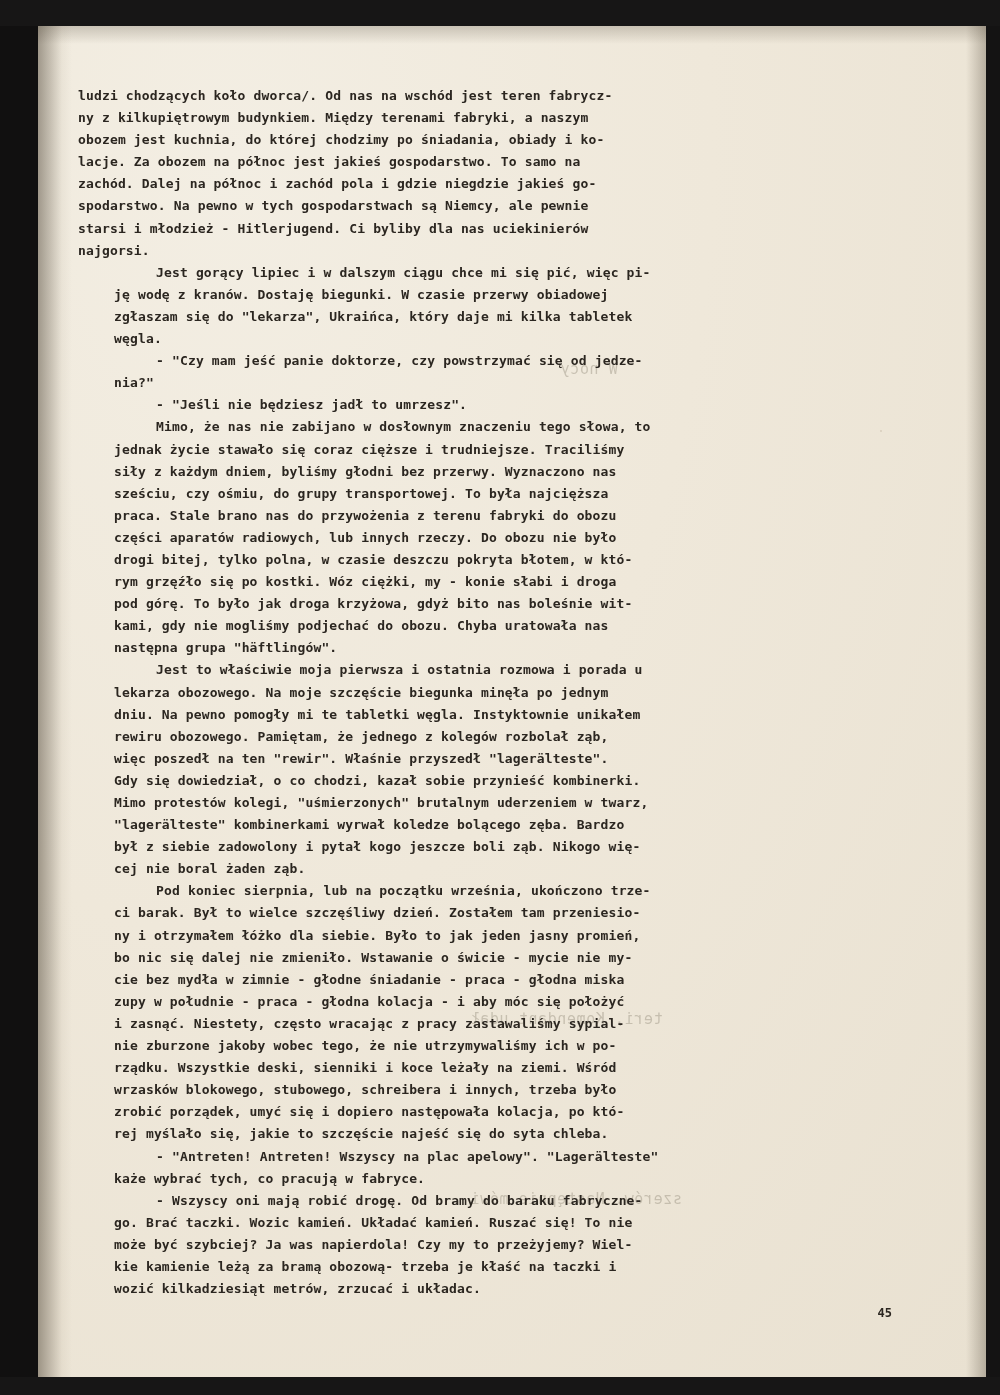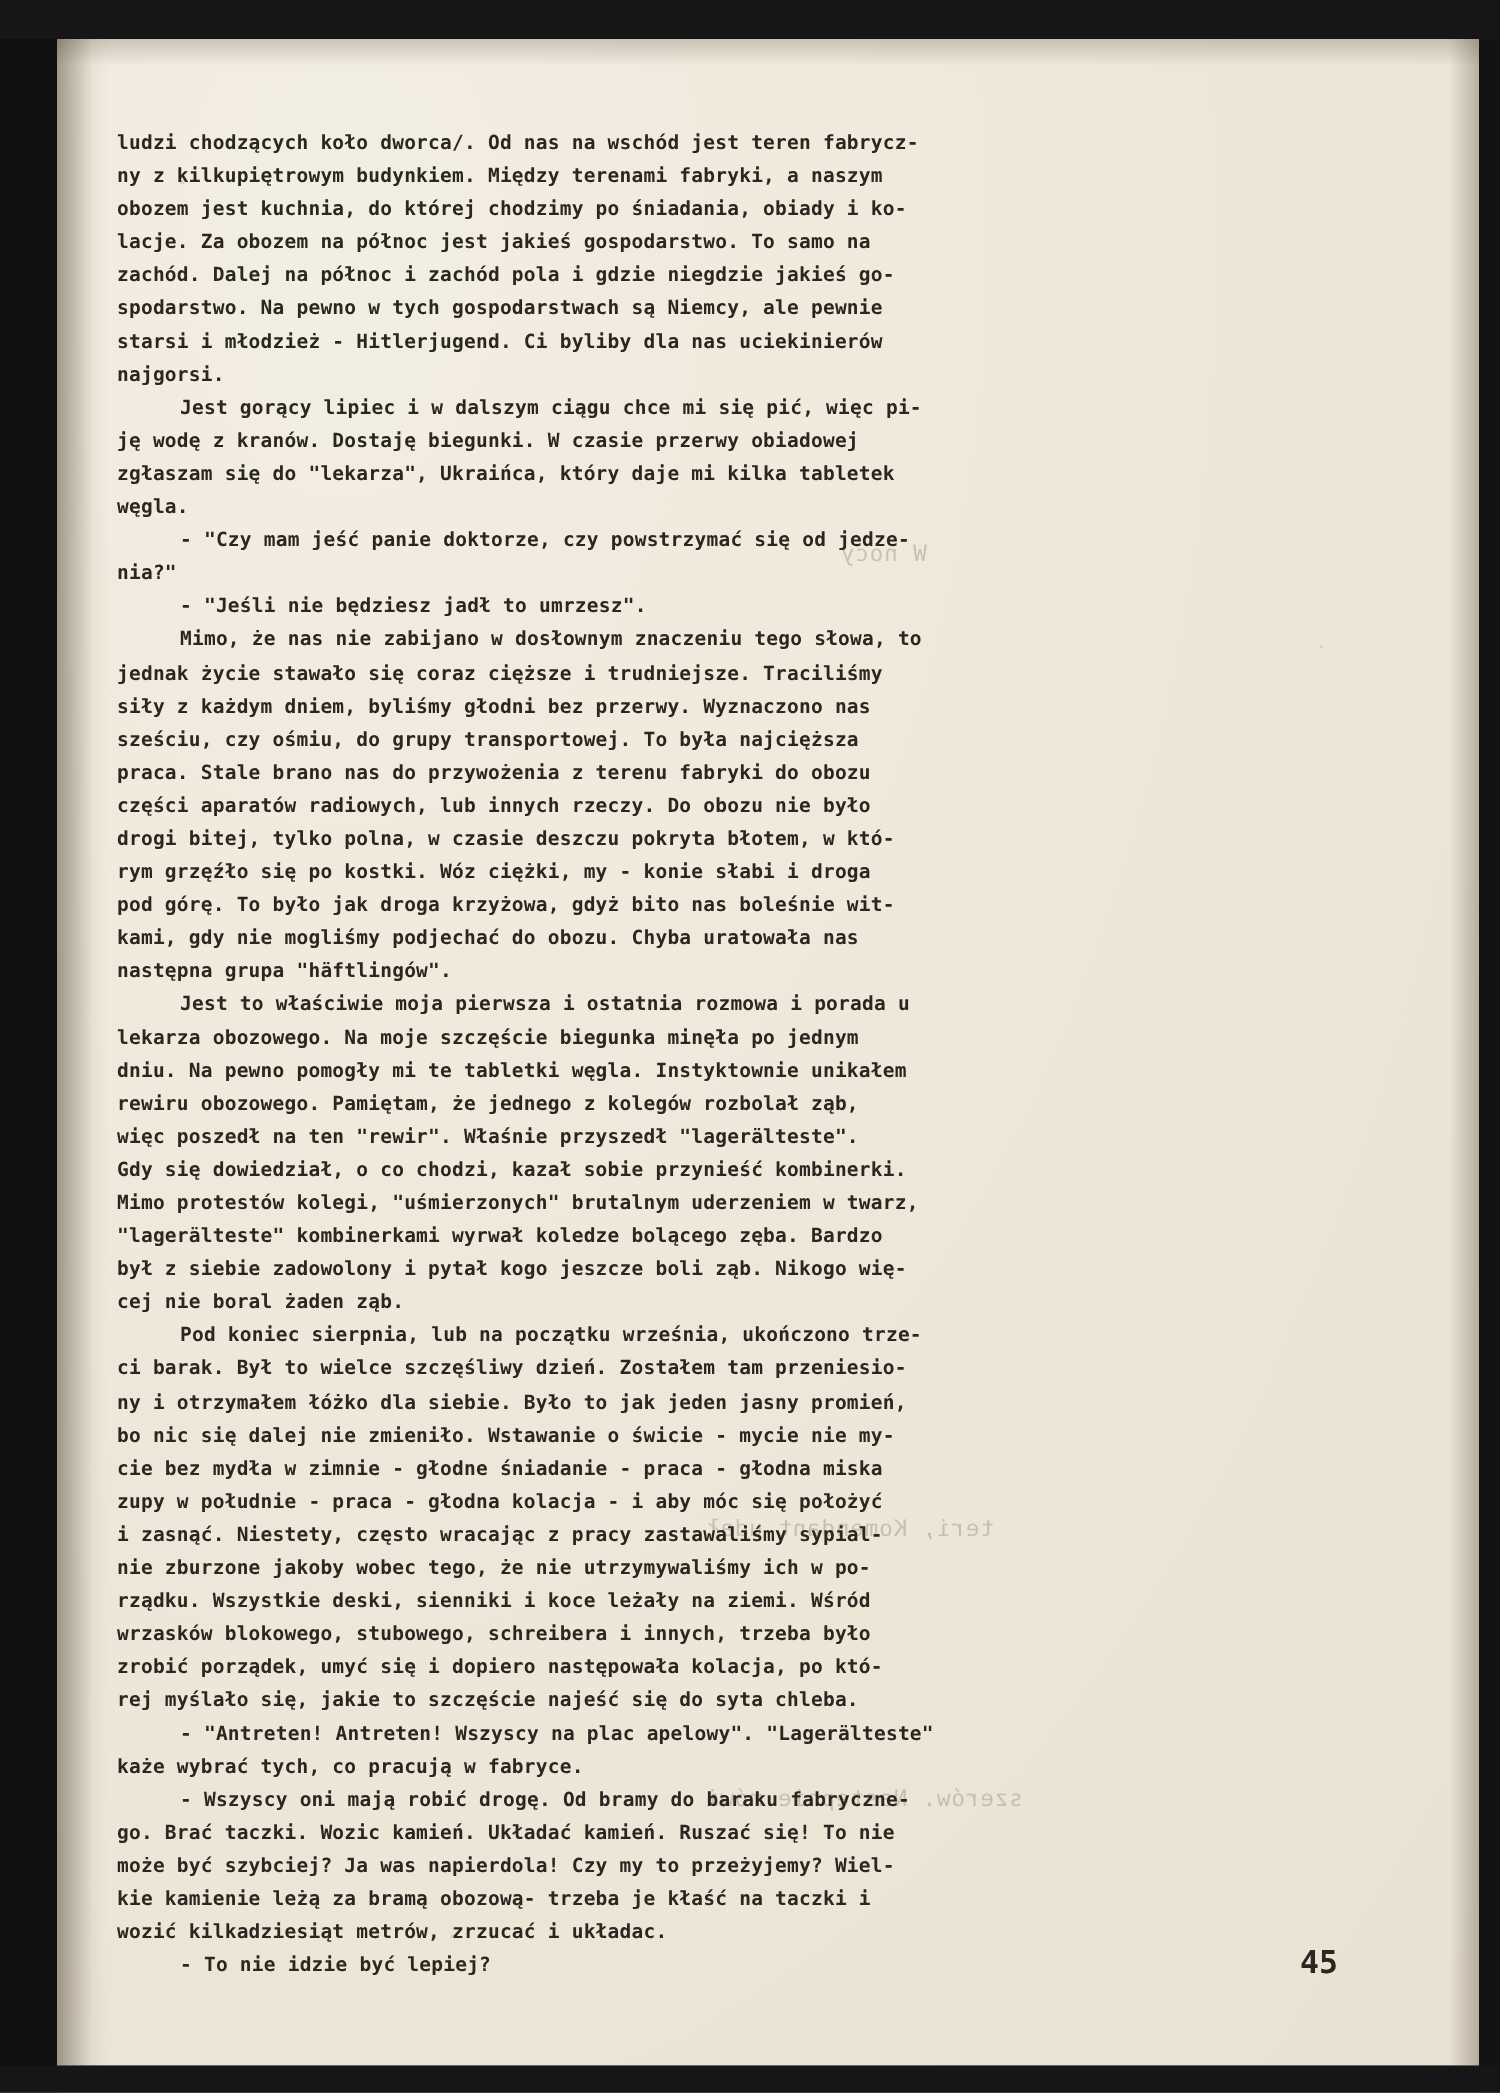--- a/index.html
+++ b/index.html
@@ -122,30 +122,31 @@
     letter-spacing: 0.15px;
     font-weight: 700;
     text-rendering: optimizeLegibility;
   }
   .para {
     margin: 0 0 0 0;
     white-space: pre-wrap;
   }
   .para.indent {
     text-indent: 42px;
+    margin-left: 36px;
   }
 
   .page-number {
     position: absolute;
     right: 108px;
     bottom: 75px;
     z-index: 4;
     color: #2b2620;
     font-family: "DejaVu Sans Mono", monospace;
-    font-size: 21px;
+    font-size: 12px;
     font-weight: 700;
   }
 
   
   .speckle {
     position: absolute;
     z-index: 2;
     background: rgba(120,100,70,0.18);
     border-radius: 50%;
     pointer-events: none;
@@ -223,18 +224,17 @@
 wrzasków blokowego, stubowego, schreibera i innych, trzeba było
 zrobić porządek, umyć się i dopiero następowała kolacja, po któ-
 rej myślało się, jakie to szczęście najeść się do syta chleba.</p>
     <p class="para indent">- "Antreten! Antreten! Wszyscy na plac apelowy". "Lagerälteste"
 każe wybrać tych, co pracują w fabryce.</p>
     <p class="para indent">- Wszyscy oni mają robić drogę. Od bramy do baraku fabryczne-
 go. Brać taczki. Wozic kamień. Układać kamień. Ruszać się! To nie
 może być szybciej? Ja was napierdola! Czy my to przeżyjemy? Wiel-
 kie kamienie leżą za bramą obozową- trzeba je kłaść na taczki i
 wozić kilkadziesiąt metrów, zrzucać i układac.</p>
-    <p class="para indent">- To nie idzie być lepiej?</p>
   </div>
 
   <div class="page-number">45</div>
 
 </div>
 
 </body></html>

